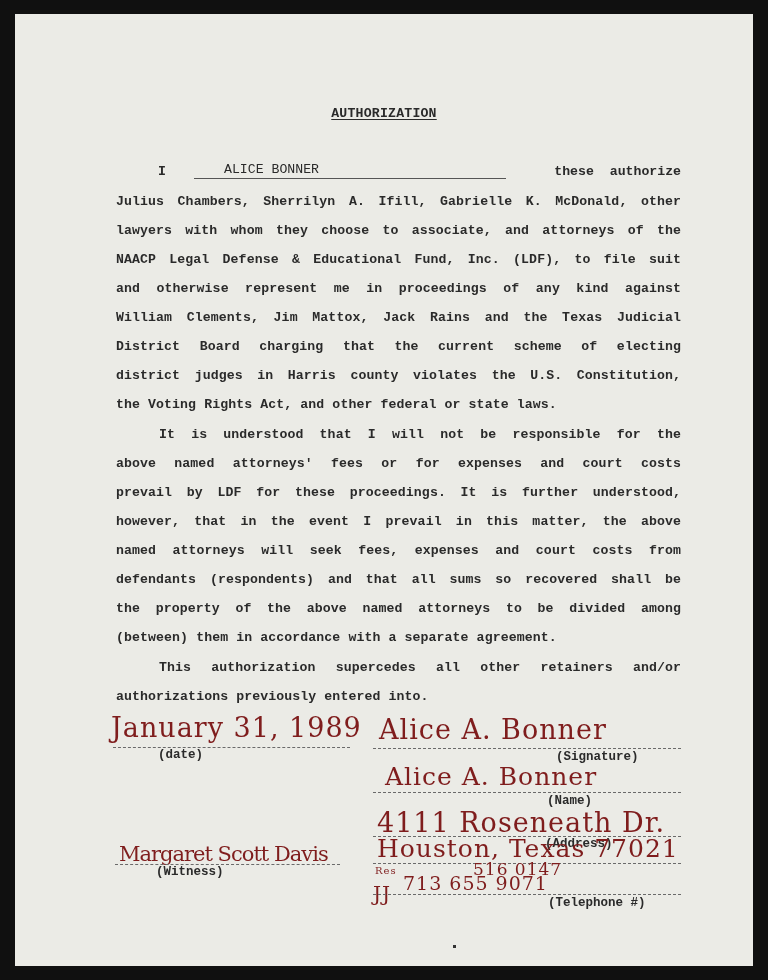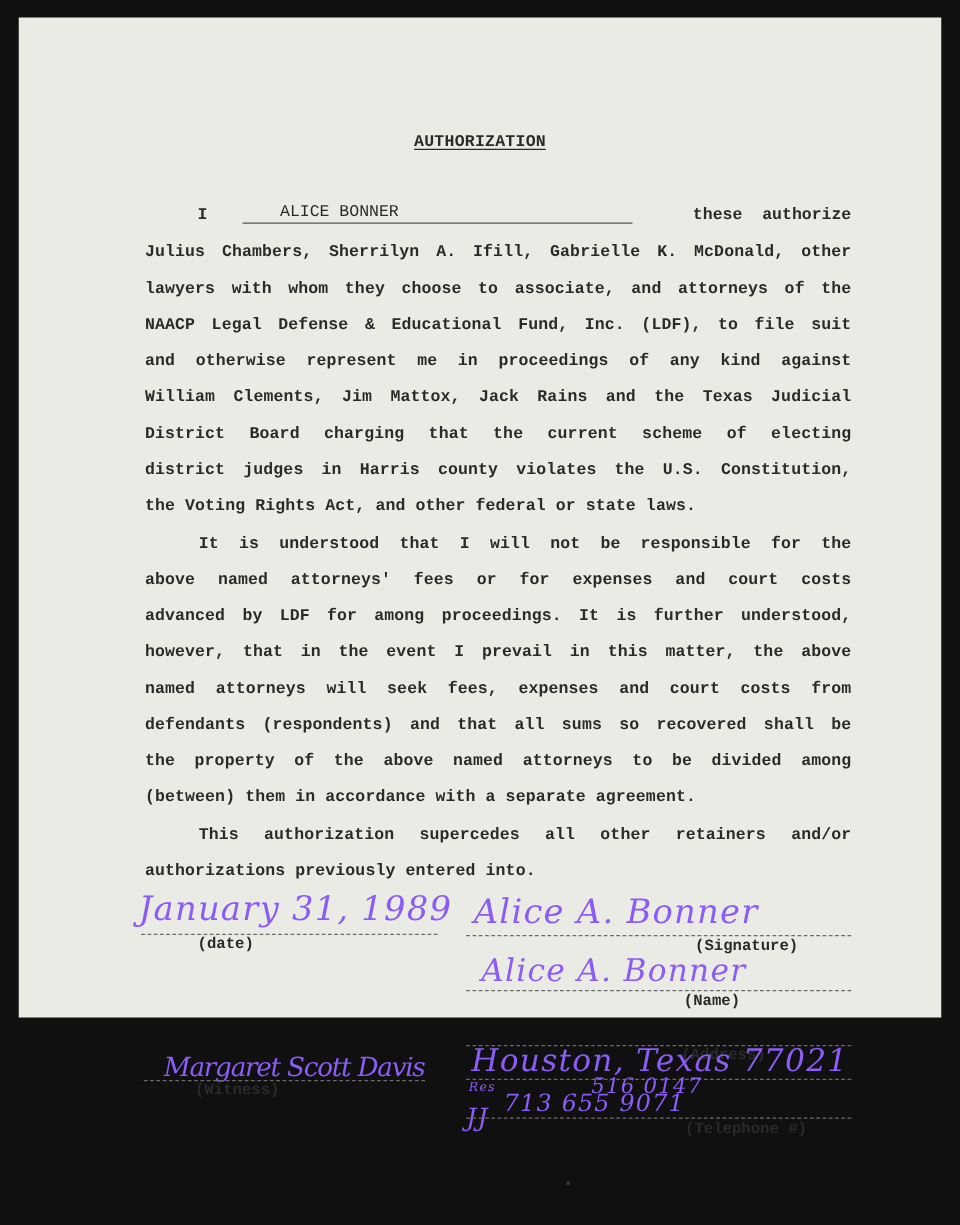--- a/index.html
+++ b/index.html
@@ -11,21 +11,21 @@
       width: 768px;
       height: 980px;
       position: relative;
       overflow: hidden;
     }
     .page {
       position: absolute;
       left: 15px;
       top: 14px;
       width: 738px;
-      height: 800px;
+      height: 952px;
       background: #ebebe6;
       color: #2a2a2a;
       font-family: "Liberation Mono", "DejaVu Sans Mono", monospace;
       font-size: 13.2px;
     }
     .title {
       position: absolute;
       left: 0;
       right: 0;
       top: 92px;
@@ -73,22 +73,21 @@
       font-weight: normal;
       padding-left: 30px;
       box-sizing: border-box;
       height: 17px;
     }
     .intro-end { position: absolute; right: 0; top: 0; word-spacing: 8px; }
 
     .hand {
       position: absolute;
       font-family: "DejaVu Serif", serif;
-      font-style: italic;
-      color: #8b5cf6;
+      color: #7f1d1d;
       white-space: nowrap;
       letter-spacing: 1px;
     }
     .sigline {
       position: absolute;
       border-bottom: 1px dashed #6a6a6a;
       height: 0;
     }
     .siglabel {
       position: absolute;
@@ -124,21 +123,21 @@
   <div class="line" style="top:209px">lawyers with  whom they choose to associate, and attorneys of the</div>
   <div class="line" style="top:238px">NAACP Legal Defense &amp; Educational Fund, Inc. (LDF),  to file suit</div>
   <div class="line" style="top:267px">and  otherwise  represent  me  in proceedings of any kind against</div>
   <div class="line" style="top:296px">William Clements, Jim Mattox, Jack Rains  and the  Texas Judicial</div>
   <div class="line" style="top:325px">District  Board  charging  that  the  current  scheme of electing</div>
   <div class="line" style="top:354px">district judges in Harris county violates  the U.S. Constitution,</div>
   <div class="line last" style="top:383px">the Voting Rights Act, and other federal or state laws.</div>
 
   <div class="line indent" style="top:413px">It  is  understood  that  I  will not be responsible for the</div>
   <div class="line" style="top:442px">above named attorneys'  fees  or  for  expenses  and  court costs</div>
-  <div class="line" style="top:471px">advanced by LDF for among proceedings.  It is further understood,</div>
+  <div class="line" style="top:471px">prevail by LDF for these proceedings.  It is further understood,</div>
   <div class="line" style="top:500px">however, that in the event I  prevail in  this matter,  the above</div>
   <div class="line" style="top:529px">named  attorneys  will  seek  fees, expenses and court costs from</div>
   <div class="line" style="top:587px">the property  of the  above named  attorneys to  be divided among</div>
   <div class="line" style="top:558px">defendants (respondents) and that all sums so recovered  shall be</div>
   <div class="line last" style="top:616px">(between) them in accordance with a separate agreement.</div>
 
   <div class="line indent" style="top:646px">This authorization  supercedes  all  other  retainers and/or</div>
   <div class="line last" style="top:675px">authorizations previously entered into.</div>
 
   <div class="hand" style="left:96px; top:698px; font-size:27px;">January 31, 1989</div>
@@ -146,30 +145,31 @@
   <div class="siglabel" style="left:143px; top:734px;">(date)</div>
 
   <div class="hand" style="left:364px; top:700px; font-size:27px;">Alice A. Bonner</div>
   <div class="sigline" style="left:358px; top:734px; width:308px;"></div>
   <div class="siglabel" style="left:541px; top:736px;">(Signature)</div>
 
   <div class="hand" style="left:370px; top:748px; font-size:25px;">Alice A. Bonner</div>
   <div class="sigline" style="left:358px; top:778px; width:308px;"></div>
   <div class="siglabel" style="left:532px; top:780px;">(Name)</div>
 
+  <div class="hand" style="left:362px; top:793px; font-size:27px;">4111 Roseneath Dr.</div>
   <div class="sigline" style="left:358px; top:822px; width:308px;"></div>
   <div class="siglabel" style="left:530px; top:823px;">(Address)</div>
   <div class="hand" style="left:362px; top:820px; font-size:25px;">Houston, Texas 77021</div>
   <div class="sigline" style="left:358px; top:849px; width:308px;"></div>
 
   <div class="hand" style="left:458px; top:845px; font-size:17px;">516 0147</div>
   <div class="hand" style="left:360px; top:851px; font-size:10px;">Res</div>
   <div class="hand" style="left:388px; top:858px; font-size:19px;">713 655 9071</div>
   <div class="hand" style="left:358px; top:868px; font-size:20px;">JJ</div>
   <div class="sigline" style="left:358px; top:880px; width:308px;"></div>
   <div class="siglabel" style="left:533px; top:882px;">(Telephone #)</div>
 
-  <div class="hand" style="left:116px; top:828px; font-size:21px; letter-spacing:-1px;">Margaret Scott Davis</div>
+  <div class="hand" style="left:104px; top:828px; font-size:21px; letter-spacing:-1px;">Margaret Scott Davis</div>
   <div class="sigline" style="left:100px; top:850px; width:225px;"></div>
   <div class="siglabel" style="left:141px; top:851px;">(Witness)</div>
 
   <div class="dot"></div>
 </div>
 
 </body></html>

